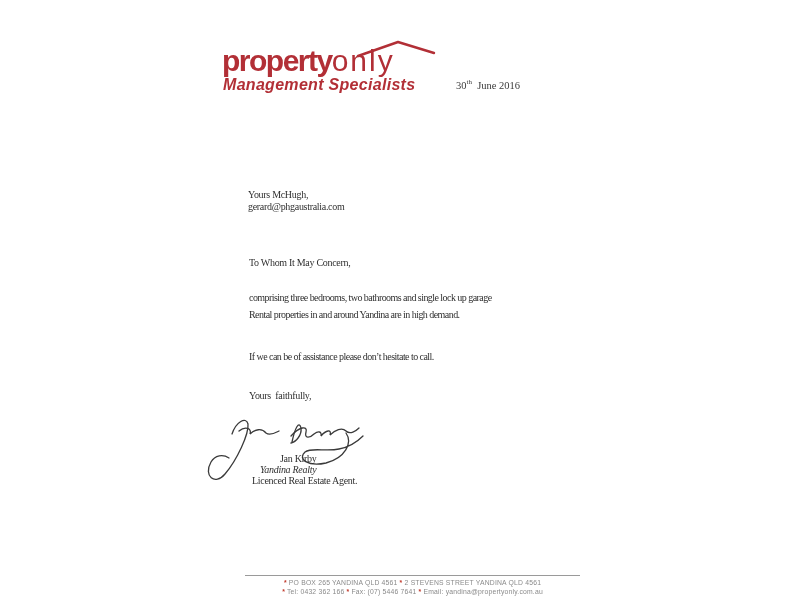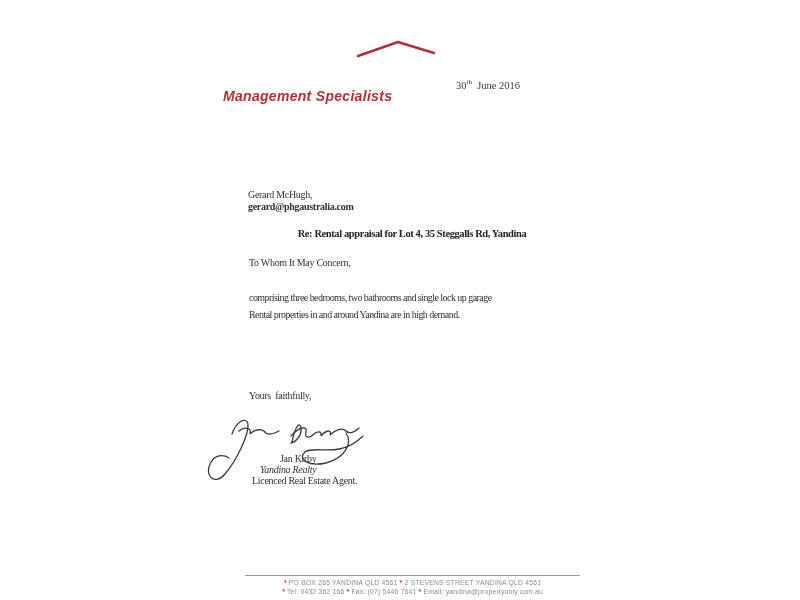--- a/index.html
+++ b/index.html
@@ -12,23 +12,23 @@
   .brand-bold{
     font-family:"Liberation Sans", sans-serif;font-weight:bold;
     font-size:30px;letter-spacing:-1.5px;color:#b22f36;
   }
   .brand-light{
     font-family:"Liberation Sans", sans-serif;font-weight:400;
     font-size:30px;letter-spacing:2px;color:#b22f36;
   }
   .roof{position:absolute;left:356px;top:40px;}
   .tagline{
-    position:absolute;left:223px;top:88px;
+    position:absolute;left:223px;top:76px;
     font-family:"Liberation Sans", sans-serif;font-style:italic;font-weight:bold;
-    font-size:14px;letter-spacing:0.3px;color:#b22f36;
+    font-size:16px;letter-spacing:0.3px;color:#b22f36;
   }
   
   .dateline{position:absolute;left:456px;top:78px;font-size:10.5px;white-space:pre;color:#3a3a3a;}
   .dateline sup{font-size:7px;}
   .txt{position:absolute;font-size:10px;letter-spacing:-0.3px;white-space:pre;color:#303030;}
   .bodyline{position:absolute;font-size:10px;letter-spacing:-0.55px;white-space:pre;color:#303030;}
   .subject{
     position:absolute;left:248px;top:228px;width:328px;text-align:center;
     font-weight:bold;font-size:10.5px;letter-spacing:-0.4px;white-space:pre;color:#222;
   }
@@ -43,35 +43,38 @@
   }
   .fl1{top:579px;}
   .fl2{top:588px;}
   .fb{color:#c0392b;font-weight:bold;}
 </style>
 </head>
 <body>
 
 <div class="page">
 
+  <div class="logo-row">
+    <span class="brand-bold">property</span><span class="brand-light">only</span>
+  </div>
   <svg class="roof" width="80" height="18" viewBox="0 0 80 18">
     <polyline points="2,16 42,2 78,13" fill="none" stroke="#b22f36" stroke-width="2.4" stroke-linecap="round" stroke-linejoin="round"></polyline>
   </svg>
   <div class="tagline">Management Specialists</div>
 
   <div class="dateline"><span>30</span><sup>th</sup><span>  June 2016</span></div>
 
-  <div class="txt" style="left:248px;top:189px;">Gerard McHugh,</div>
-  <div class="txt" style="left:248px;top:201px;font-weight:bold;">gerard@phgaustralia.com</div>
+  <div class="txt" style="left:248px;top:189px;">Yours McHugh,</div>
+  <div class="txt" style="left:248px;top:201px;">gerard@phgaustralia.com</div>
 
-  <div class="subject">Re: Rental appraisal for Lot 4, 35 Steggalls Rd, Yandina</div>
 
   <div class="txt" style="left:249px;top:257px;">To Whom It May Concern,</div>
   <div class="bodyline" style="left:249px;top:309px;">Rental properties in and around Yandina are in high demand.</div>
   <div class="bodyline" style="left:249px;top:292px;">comprising three bedrooms, two bathrooms and single lock up garage</div>
+  <div class="bodyline" style="left:249px;top:351px;">If we can be of assistance please don’t hesitate to call.</div>
 
   <div class="txt" style="left:249px;top:390px;">Yours  faithfully,</div>
 
   <svg class="sig-svg" width="180" height="95" viewBox="0 0 180 95">
     <g fill="none" stroke="#1f1f1f" stroke-width="1.3" stroke-linecap="round" opacity="0.88">
       <path d="M37,32 C41,20 51,14 53,22 C54,32 42,58 30,72 C20,84 8,74 16,60 C20,53 28,52 34,56"></path>
       <path d="M44,29 C50,24 57,26 55,32 C60,27 67,26 71,31 C75,34 80,31 84,29"></path>
       <path d="M97,40 C100,26 104,18 106,26 C107,33 101,40 96,41"></path>
       <path d="M96,34 C104,25 113,23 111,30 C109,37 115,36 119,32 C123,29 127,29 126,34 C131,28 137,27 135,33 C140,28 147,25 151,29 C155,33 161,29 164,26"></path>
       <path d="M151,31 C158,41 150,56 131,61 C113,65 102,57 110,50 C117,45 131,50 144,47 C155,45 163,39 168,34"></path>

